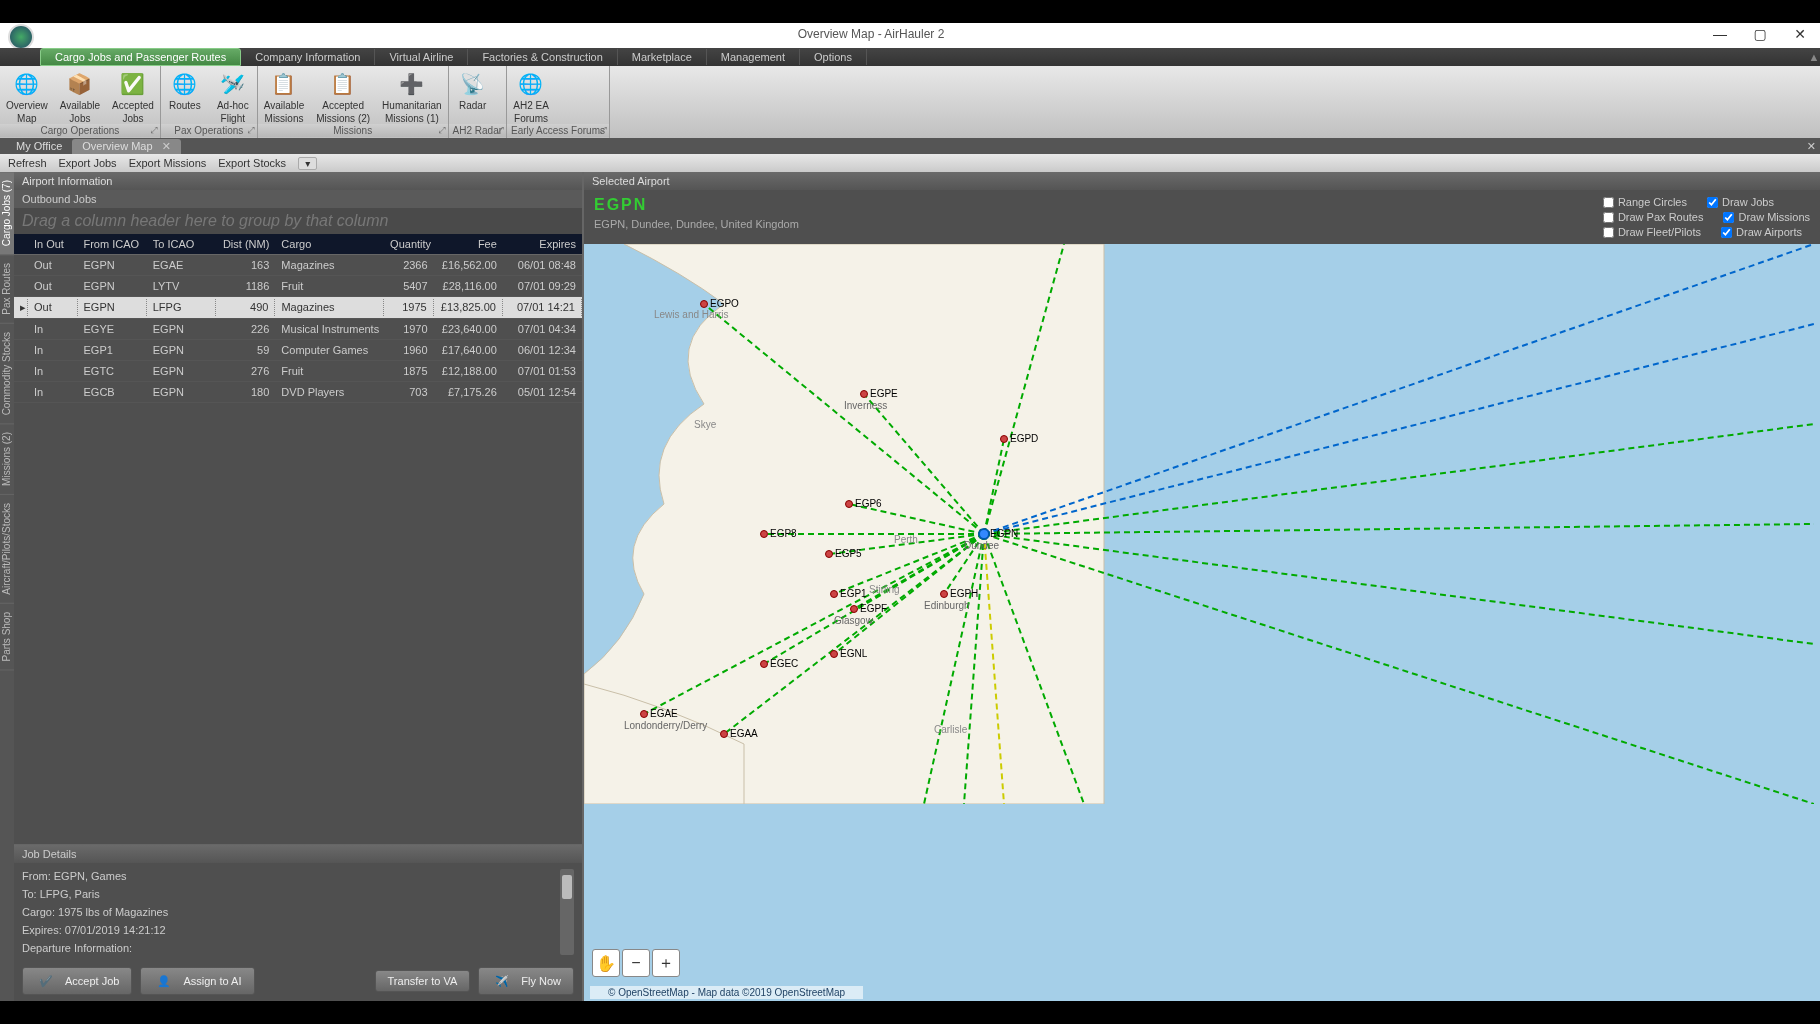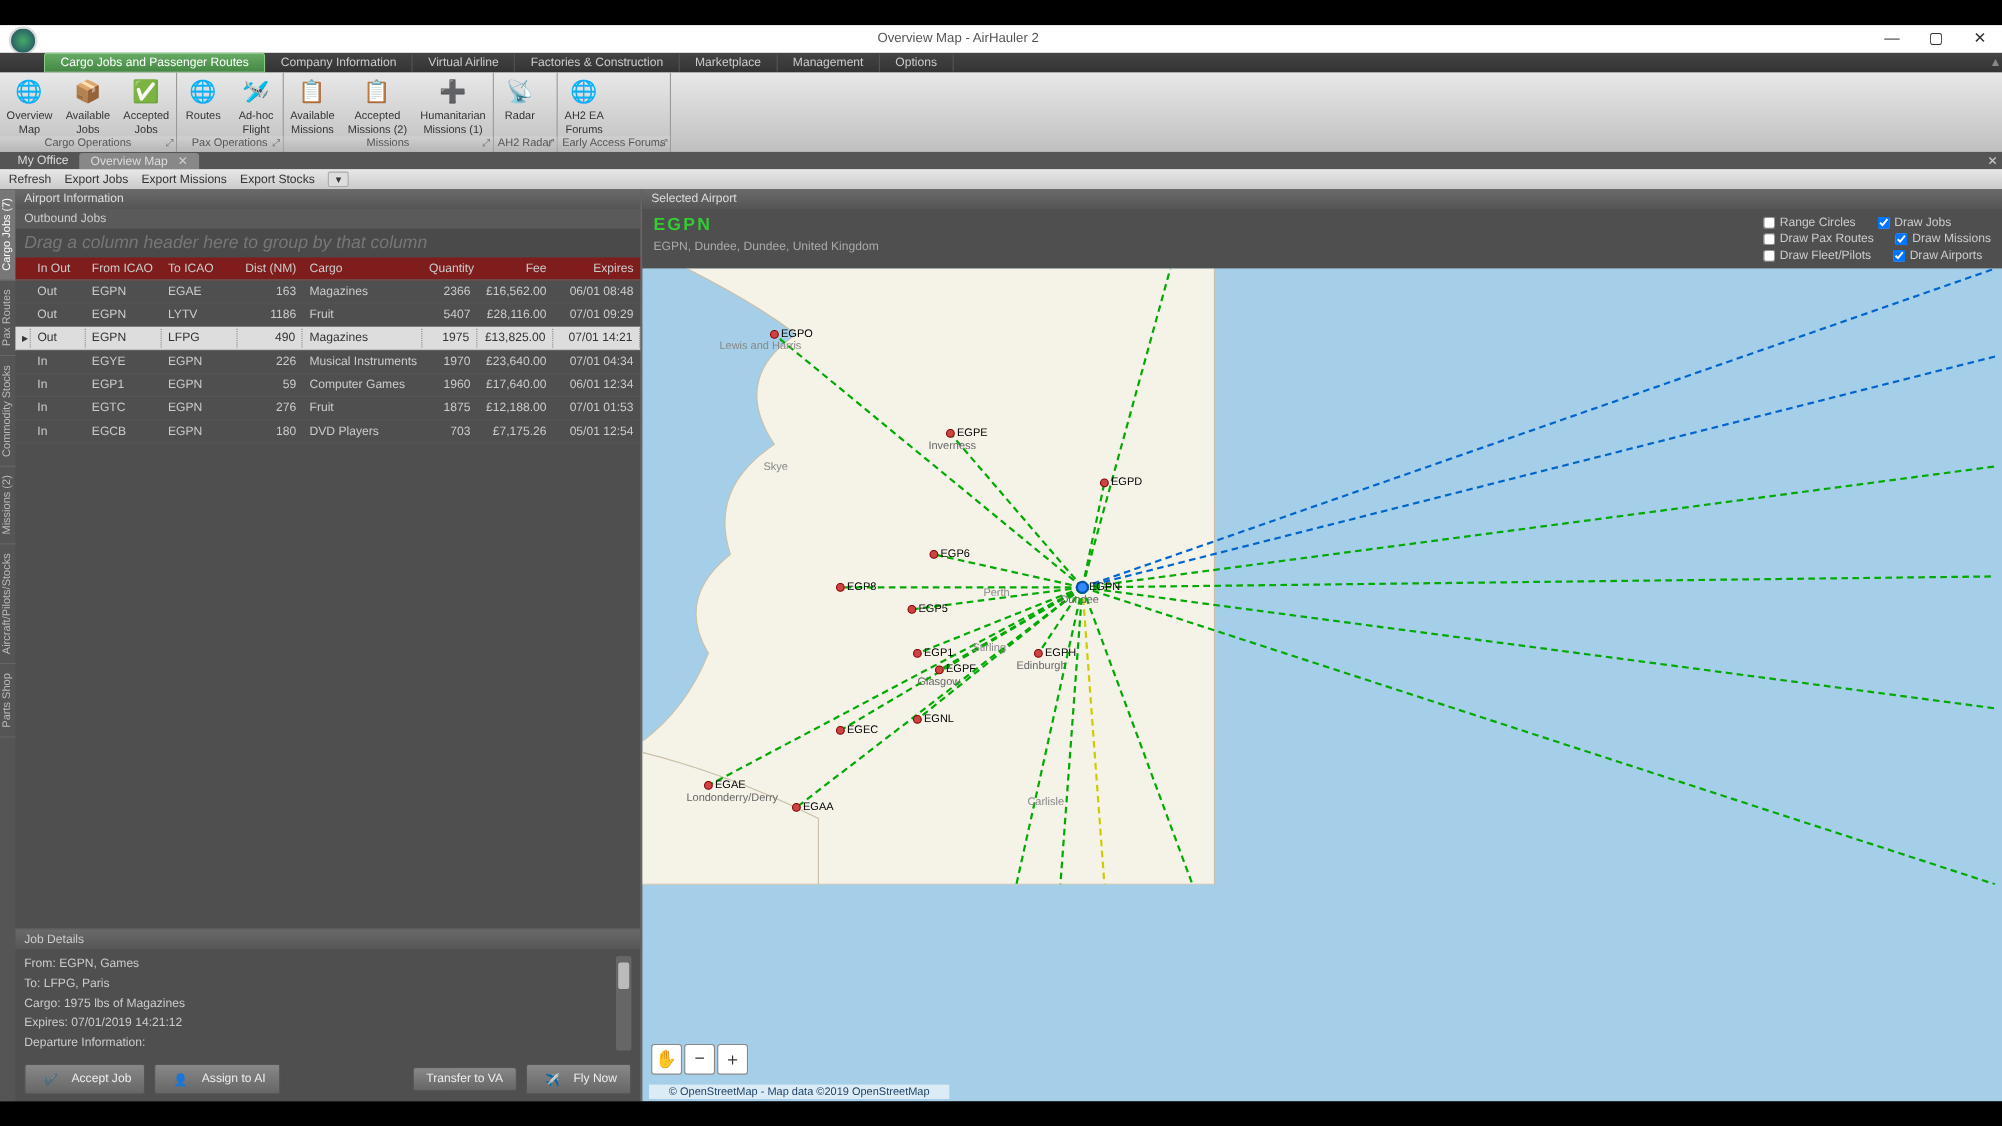--- a/index.html
+++ b/index.html
@@ -51,21 +51,21 @@
 .sidetab{writing-mode:vertical-rl;transform:rotate(180deg);padding:8px 1px;font-size:10px;color:#bbb;text-align:center;border-top:1px solid #666;}
 .sidetab.active{background:#777;color:#fff;}
 
 
 .leftpanel{width:570px;display:flex;flex-direction:column;border-right:2px solid #666;}
 .panelhead{background:linear-gradient(#6a6a6a,#555);padding:3px 8px;color:#ddd;font-size:11px;}
 .gridhead{background:#5a5a5a;padding:3px 8px;color:#ccc;font-size:11px;}
 .groupbox{background:#4a4a4a;padding:4px 8px;color:#777;font-style:italic;font-size:16px;}
 .table{display:flex;flex-direction:column;}
 .thead,.trow{display:flex;padding:2px 0;}
-.thead{background:#7f1d1d;color:#ccc;font-size:11px;border-bottom:1px solid #666;}
+.thead{background:#0f172a;color:#ccc;font-size:11px;border-bottom:1px solid #666;}
 .trow{color:#ccc;font-size:11px;border-bottom:1px solid #555;}
 .trow.sel{background:#ddd;color:#333;}
 .trow.sel .cell{border-right:1px dotted #888;}
 .cell{padding:2px 6px;overflow:hidden;white-space:nowrap;}
 .c-inout{width:50px;} .c-from{width:70px;} .c-to{width:70px;} .c-dist{width:60px;text-align:right;} .c-cargo{width:110px;} .c-qty{width:50px;text-align:right;} .c-fee{width:70px;text-align:right;} .c-exp{width:80px;text-align:right;}
 .rowmark{width:14px;text-align:center;}
 
 .spacer-fill{flex:1;}
 
 .jobdetails{border-top:1px solid #666;}
@@ -472,17 +472,17 @@
         <div class="mapdot" style="left: 250px; top: 410px;"></div>
         <div class="maplabel" style="left: 256px; top: 404px;">EGNL</div>
         <div class="mapdot" style="left: 60px; top: 470px;"></div>
         <div class="maplabel" style="left: 66px; top: 464px;">EGAE</div>
         <div class="maplabel" style="color: rgb(102, 102, 102); left: 40px; top: 476px;">Londonderry/Derry</div>
         <div class="mapdot" style="left: 140px; top: 490px;"></div>
         <div class="maplabel" style="left: 146px; top: 484px;">EGAA</div>
         <div class="maplabel" style="color: rgb(136, 136, 136); left: 70px; top: 65px;">Lewis and Harris</div>
         <div class="maplabel" style="color: rgb(136, 136, 136); left: 110px; top: 175px;">Skye</div>
         <div class="maplabel" style="color: rgb(136, 136, 136); left: 310px; top: 290px;">Perth</div>
-        <div class="maplabel" style="color: rgb(136, 136, 136); left: 300px; top: 340px;">Stirling</div>
+        <div class="maplabel" style="color: rgb(136, 136, 136); left: 285px; top: 340px;">Stirling</div>
         <div class="maplabel" style="color: rgb(136, 136, 136); left: 350px; top: 480px;">Carlisle</div>
       </div>
   </div>
 </div>
 
 </body></html>

